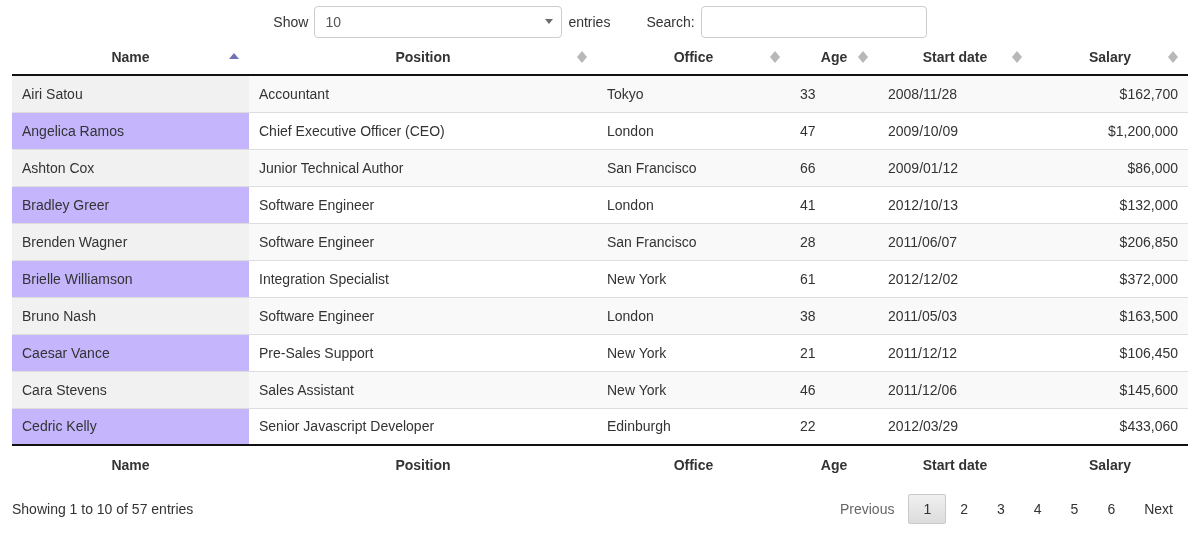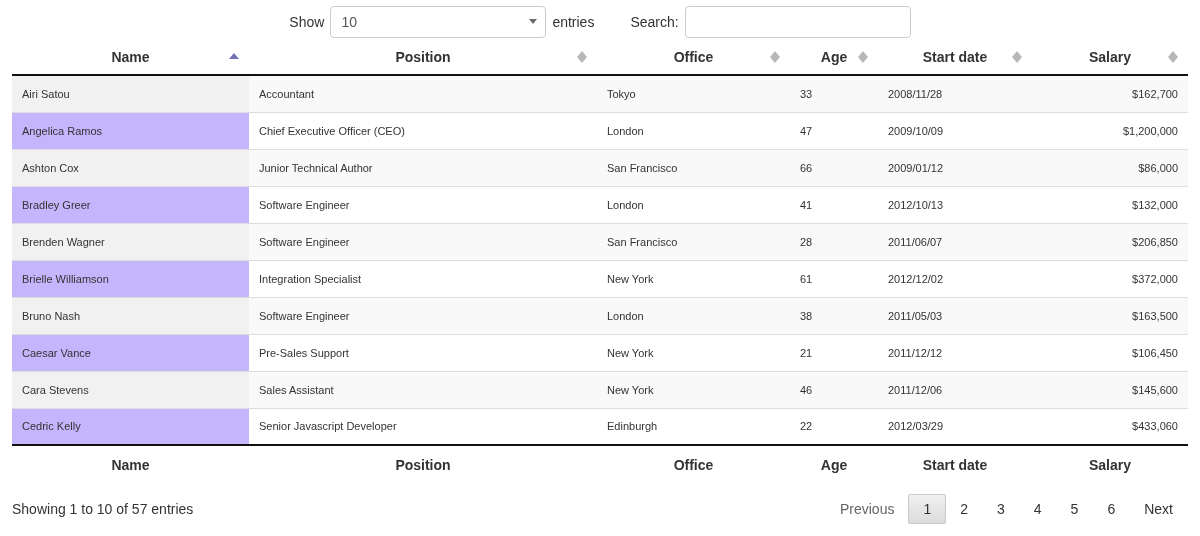--- a/index.html
+++ b/index.html
@@ -29,21 +29,21 @@
   .dt-length {
     display: flex;
     align-items: center;
     font-size: 14px;
     color: #333;
   }
   .dt-length .lbl { white-space: nowrap; }
   .dt-select {
     position: relative;
     display: inline-block;
-    width: 216px;
+    width: 248px;
     height: 32px;
     margin: 9px 6px;
   }
   .dt-select select {
     width: 100%;
     height: 32px;
     padding: 4px 22px 4px 10px;
     font-family: "Liberation Sans", sans-serif;
     font-size: 14px;
     color: #555;
@@ -146,21 +146,21 @@
     border-bottom: 6px solid #b8b8b8;
   }
   .sort-icon .down {
     bottom: 1px;
     border-top: 6px solid #b8b8b8;
   }
   .sort-icon.asc .up { border-bottom-color: #6f72b5; top: 3px; }
 
   table.dt tbody td {
     padding: 9px 10px;
-    font-size: 11px;
+    font-size: 14px;
     color: #333;
     border-top: 1px solid #dddddd;
     vertical-align: middle;
     height: 37px;
     overflow: hidden;
     white-space: nowrap;
   }
   table.dt tbody tr.odd  td { background: #f9f9f9; }
   table.dt tbody tr.even td { background: #ffffff; }
   table.dt tbody tr.odd  td.sorted { background: #f1f1f1; }

